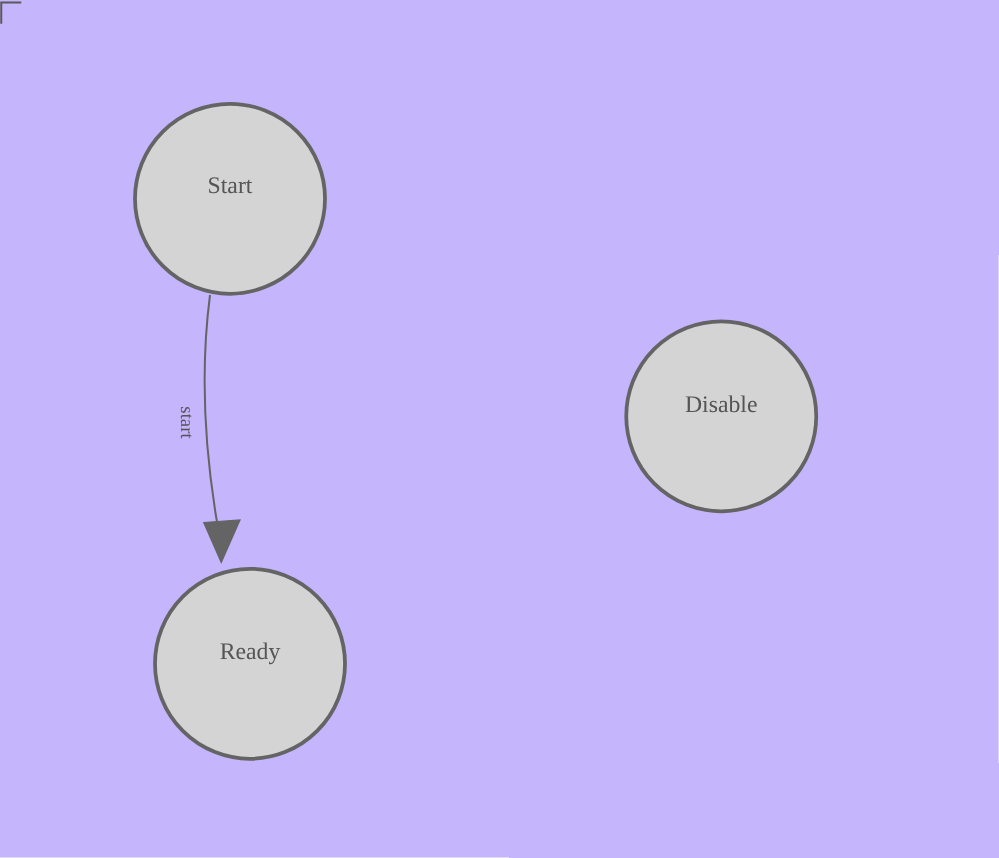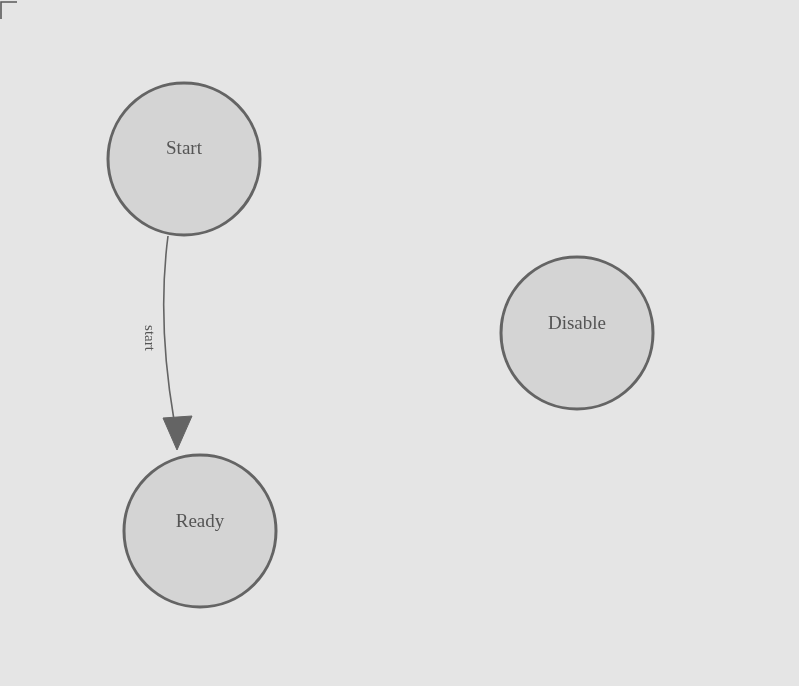--- a/index.html
+++ b/index.html
@@ -8,21 +8,21 @@
     padding: 0;
     background: #ffffff;
   }
   body {
     font-family: "Liberation Serif", "DejaVu Serif", serif;
   }
   #canvas {
     position: relative;
     width: 799px;
     height: 686px;
-    background: #e5e5e5;
+    background: #c4b5fd;
     overflow: hidden;
   }
   #diagram-svg {
     position: absolute;
     left: 0;
     top: 0;
     width: 799px;
     height: 686px;
   }
   .node-circle {

